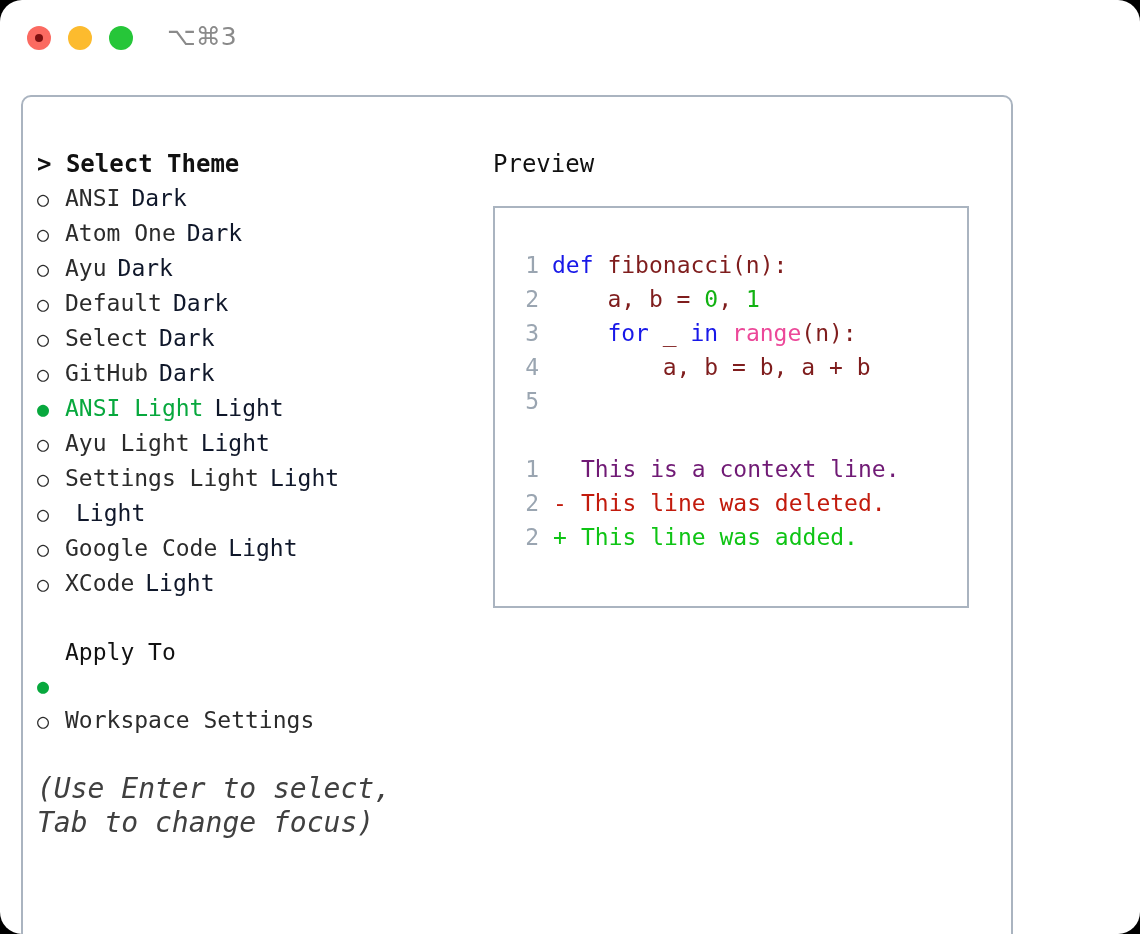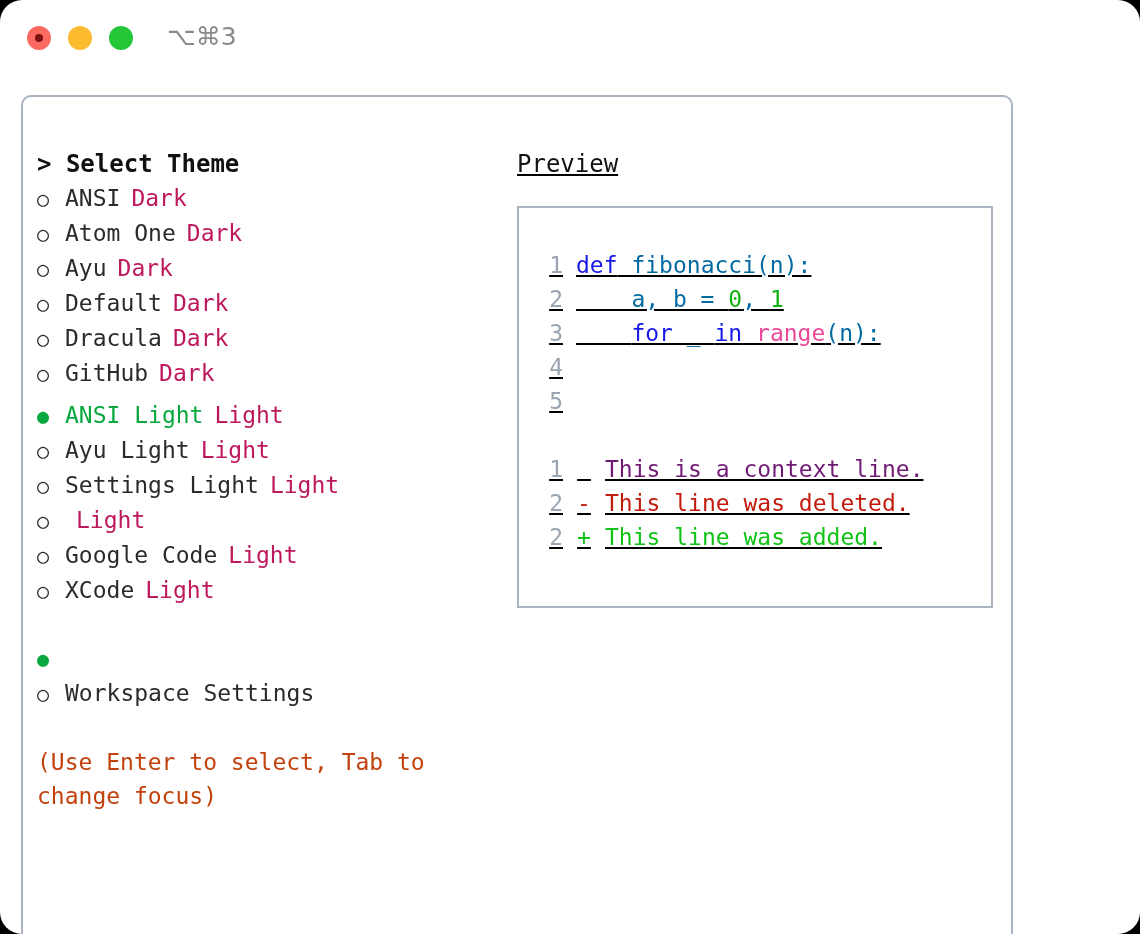--- a/index.html
+++ b/index.html
@@ -102,52 +102,52 @@
   }
   .marker {
     display: inline-block;
     width: 28px;
     flex: 0 0 28px;
     font-size: 20px;
     color: #2b2b2b;
   }
   .marker.sel { color: #07a83d; }
   .opt-name   { color: #2b2b2b; }
-  .opt-row.selected .opt-name { color: #07a83d; margin-top: 7px; }
+  .opt-row.selected .opt-name { color: #07a83d; }
   .opt-variant {
-    color: #be185d;
+    color: #0f172a;
     margin-left: 11px;
     text-align: right;
   }
 
   .section-label {
     font-size: 23px;
     color: #111111;
     line-height: 34px;
     padding-left: 28px;
     white-space: pre;
   }
   .spacer { height: 34px; }
 
   .hint {
     margin-top: 34px;
-    font-size: 23px;
-    color: #c2410c;
+    font-size: 28px;
+    color: #404040;
     line-height: 34px;
     width: 410px;
     white-space: pre-wrap;
+    font-style: italic;
   }
 
   
   .right-col {
     position: absolute;
-    left: 494px;
+    left: 470px;
     top: 50px;
     width: 490px;
-    text-decoration: underline;
   }
   .preview-title {
     font-size: 24px;
     color: #111111;
     line-height: 34px;
     white-space: pre;
   }
   .preview-box {
     margin-top: 25px;
     width: 476px;
@@ -169,21 +169,21 @@
     text-align: right;
     color: #9aa5b1;
   }
   .code-text {
     padding-left: 13px;
     color: #2b2b2b;
   }
   .kw   { color: #1818e8; }
   .num  { color: #12b212; }
   .fn   { color: #ec4899; }
-  .pl   { color: #0369a1; }
+  .pl   { color: #7f1d1d; }
 
   .diff-block { margin-top: 34px; }
   .diff-line {
     display: flex;
     font-size: 23px;
     line-height: 34px;
     white-space: pre;
   }
   .diff-sign {
     width: 42px;
@@ -211,45 +211,46 @@
 
   <div class="panel">
 
     <div class="left-col">
       <div class="heading">&gt; Select Theme</div>
       <div id="theme-list">
           <div class="opt-row"><span class="marker">○</span><span class="opt-name">ANSI</span><span class="opt-variant">Dark</span></div>
           <div class="opt-row"><span class="marker">○</span><span class="opt-name">Atom One</span><span class="opt-variant">Dark</span></div>
           <div class="opt-row"><span class="marker">○</span><span class="opt-name">Ayu</span><span class="opt-variant">Dark</span></div>
           <div class="opt-row"><span class="marker">○</span><span class="opt-name">Default</span><span class="opt-variant">Dark</span></div>
-          <div class="opt-row"><span class="marker">○</span><span class="opt-name">Dracula</span><span class="opt-variant">Dark</span></div>
+          <div class="opt-row"><span class="marker">○</span><span class="opt-name">Select</span><span class="opt-variant">Dark</span></div>
           <div class="opt-row"><span class="marker">○</span><span class="opt-name">GitHub</span><span class="opt-variant">Dark</span></div>
           <div class="opt-row selected"><span class="marker sel">●</span><span class="opt-name">ANSI Light</span><span class="opt-variant">Light</span></div>
           <div class="opt-row"><span class="marker">○</span><span class="opt-name">Ayu Light</span><span class="opt-variant">Light</span></div>
           <div class="opt-row"><span class="marker">○</span><span class="opt-name">Settings Light</span><span class="opt-variant">Light</span></div>
           <div class="opt-row"><span class="marker">○</span><span class="opt-variant">Light</span></div>
           <div class="opt-row"><span class="marker">○</span><span class="opt-name">Google Code</span><span class="opt-variant">Light</span></div>
           <div class="opt-row"><span class="marker">○</span><span class="opt-name">XCode</span><span class="opt-variant">Light</span></div>
         </div>
       <div class="spacer"></div>
+      <div class="section-label">Apply To</div>
       <div id="apply-list">
           <div class="opt-row selected"><span class="marker sel">●</span></div>
           <div class="opt-row"><span class="marker">○</span><span class="opt-name">Workspace Settings</span></div>
         </div>
       <div class="hint">(Use Enter to select, Tab to change focus)</div>
     </div>
 
     <div class="right-col">
       <div class="preview-title">Preview</div>
       <div class="preview-box">
         <div id="code-block">
             <div class="code-line"><span class="lineno">1</span><span class="code-text"><span class="kw">def</span><span class="pl"> fibonacci(n):</span></span></div>
             <div class="code-line"><span class="lineno">2</span><span class="code-text"><span class="pl">    a, b = </span><span class="num">0</span><span class="pl">, </span><span class="num">1</span></span></div>
             <div class="code-line"><span class="lineno">3</span><span class="code-text"><span class="pl">    </span><span class="kw">for</span><span class="pl"> _ </span><span class="kw">in</span><span class="pl"> </span><span class="fn">range</span><span class="pl">(n):</span></span></div>
-            <div class="code-line"><span class="lineno">4</span></div>
+            <div class="code-line"><span class="lineno">4</span><span class="code-text"><span class="pl">        a, b = b, a + b</span></span></div>
             <div class="code-line"><span class="lineno">5</span></div>
           </div>
         <div class="diff-block" id="diff-block">
             <div class="diff-line diff-ctx"><span class="lineno">1</span><span class="diff-sign"> </span><span class="diff-body">This is a context line.</span></div>
             <div class="diff-line diff-del"><span class="lineno">2</span><span class="diff-sign">-</span><span class="diff-body">This line was deleted.</span></div>
             <div class="diff-line diff-add"><span class="lineno">2</span><span class="diff-sign">+</span><span class="diff-body">This line was added.</span></div>
           </div>
       </div>
     </div>
 

